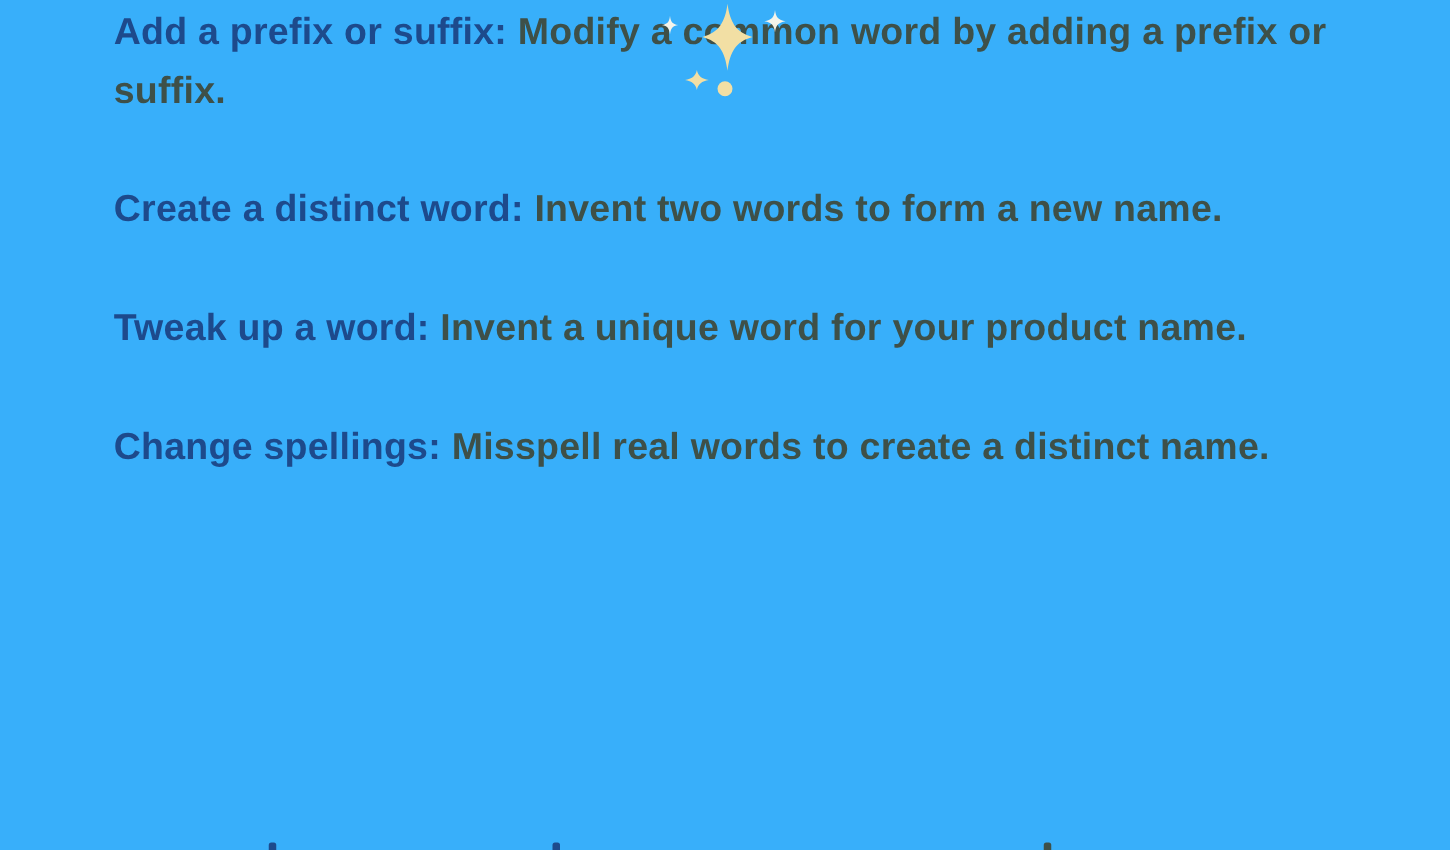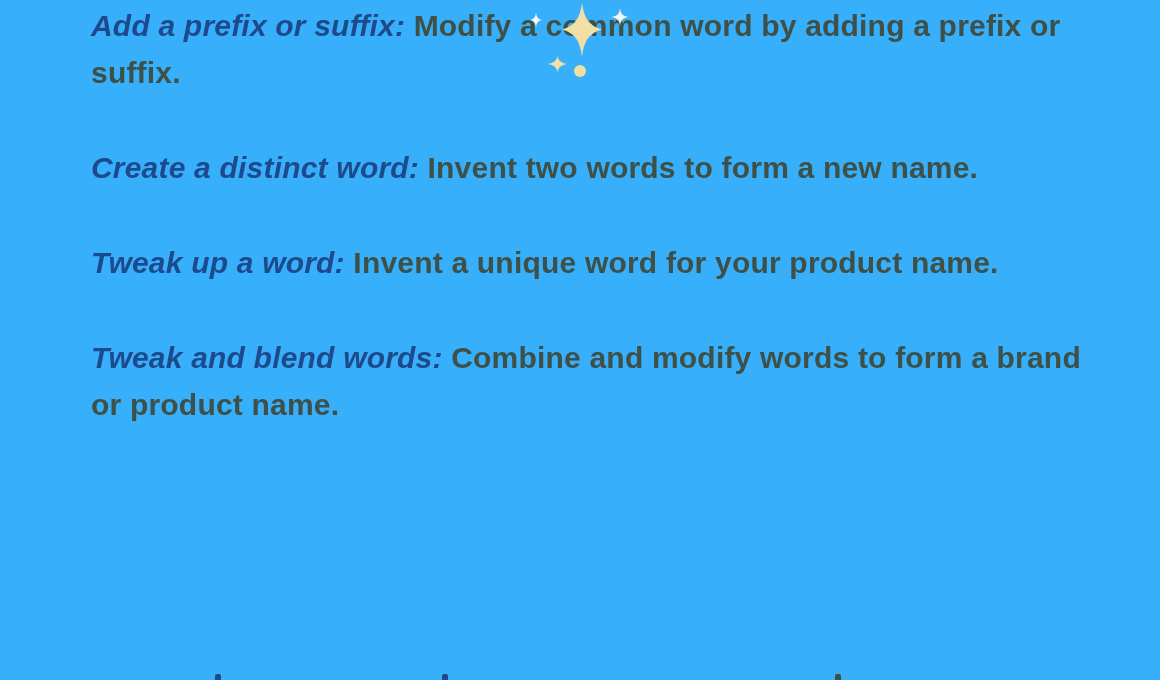--- a/index.html
+++ b/index.html
@@ -22,21 +22,20 @@
   }
   .tip {
     margin: 0 0 48px 0;
     font-size: 30px;
     line-height: 47px;
     font-weight: bold;
     letter-spacing: 0.2px;
   }
   .tip .lead {
     color: #1d4a8c;
-    font-style: italic;
   }
   .tip .body {
     color: #3e5048;
   }
   .sparkles {
     position: absolute;
     left: 525px;
     top: 0;
     width: 115px;
     height: 85px;
@@ -60,21 +59,21 @@
 </style>
 </head>
 <body>
 
 <div class="stage">
 
   <div class="tips">
     <p class="tip"><span class="lead">Add a prefix or suffix:</span> <span class="body">Modify a common word by adding a prefix or suffix.</span></p>
     <p class="tip"><span class="lead">Create a distinct word:</span> <span class="body">Invent two words to form a new name.</span></p>
     <p class="tip"><span class="lead">Tweak up a word:</span> <span class="body">Invent a unique word for your product name.</span></p>
-    <p class="tip"><span class="lead">Tweak and blend words:</span> <span class="body">Combine and modify words to form a brand or product name.</span></p>
+    <p class="tip"><span class="lead">Change spellings:</span> <span class="body">Misspell real words to create a distinct name.</span></p>
   </div>
 
   <svg class="sparkles" viewBox="0 0 115 85">
 
     <path fill="#f2dfa4" d="M57 3 C59 18 64 26 77 29.5 C64 33 59 41 57 56.5 C55 41 50 33 37 29.5 C50 26 55 18 57 3 Z"></path>
 
     <path fill="#f2dfa4" d="M32.5 56 C33.5 61 36.5 63 42 64 C36.5 65 33.5 67 32.5 72 C31.5 67 28.5 65 23 64 C28.5 63 31.5 61 32.5 56 Z"></path>
 
     <circle fill="#f2dfa4" cx="55" cy="71" r="6"></circle>
 

